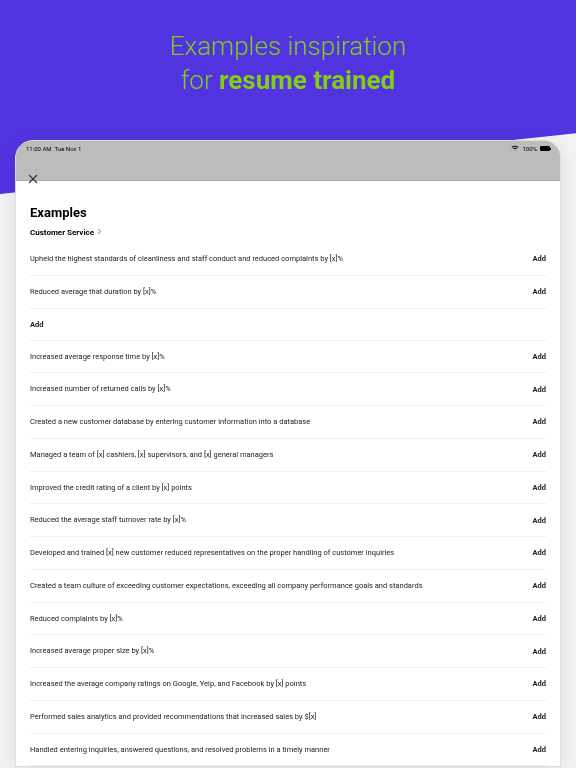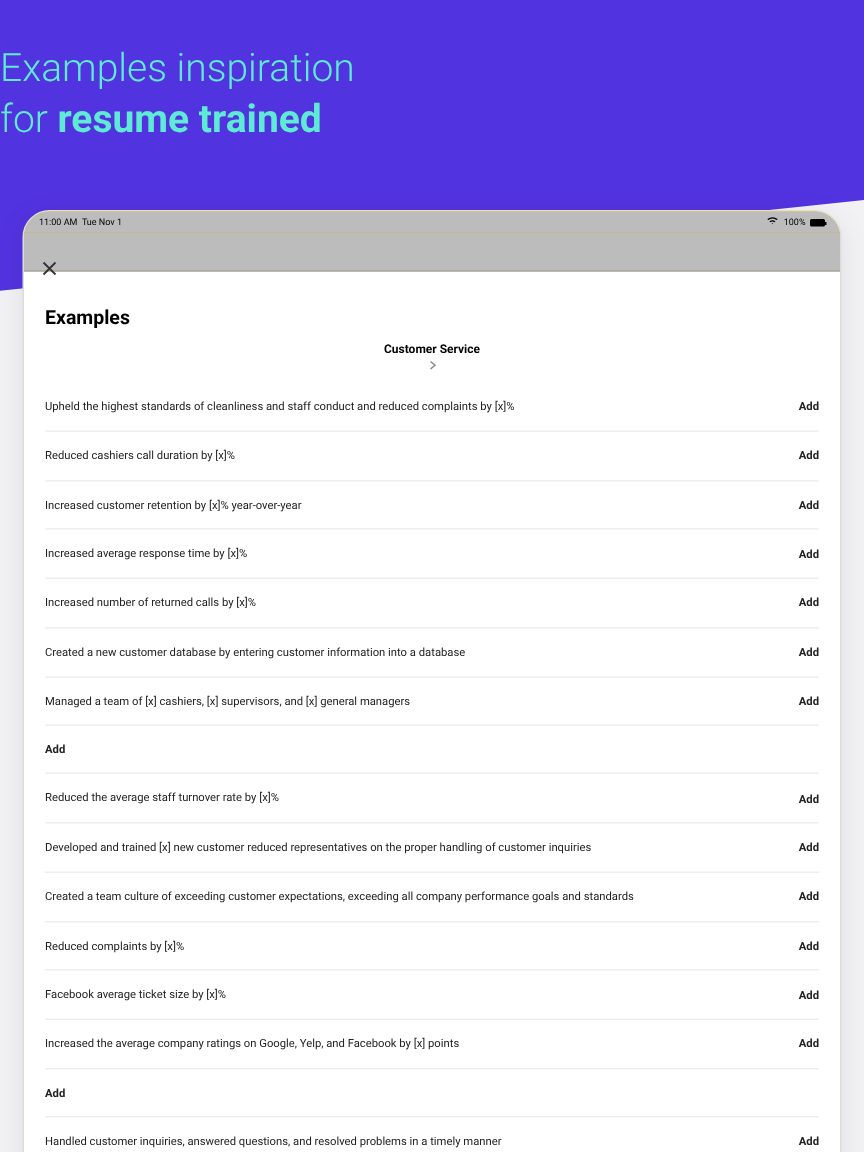--- a/index.html
+++ b/index.html
@@ -21,21 +21,22 @@
       position: absolute;
       bottom: -80px;
       left: -10%;
       width: 120%;
       height: 160px;
       background: #f2f2f4;
       transform: rotate(-6deg);
       transform-origin: left top;
     }
     .hero-text {
-      color: #5eead4;
+      text-align: center;
+      color: #84cc16;
       padding-top: 30px;
       font-size: 26px;
       font-weight: 300;
       line-height: 1.3;
       position: relative;
       z-index: 1;
     }
     .hero-text strong { font-weight: 700; }
     .device {
       position: absolute;
@@ -91,21 +92,20 @@
       font-weight: 700;
       color: #000;
       margin-top: 12px;
     }
     .category-row {
       display: flex;
       align-items: center;
       gap: 3px;
       margin-top: 8px;
       padding-bottom: 6px;
-      flex-direction: column;
     }
     .category-label {
       font-size: 8px;
       font-weight: 700;
       color: #000;
     }
     .chevron {
       font-size: 8px;
       color: #888;
     }
@@ -171,72 +171,73 @@
             <path d="M1 1 L4 3.5 L1 6" stroke="#888" stroke-width="1" fill="none"></path>
           </svg>
       </span>
     </div>
     <div id="examples-list">
         <div class="example-row">
           <div class="example-text">Upheld the highest standards of cleanliness and staff conduct and reduced complaints by [x]%</div>
           <div class="add-btn">Add</div>
         </div>
         <div class="example-row">
-          <div class="example-text">Reduced cashiers call duration by [x]%</div>
-          <div class="add-btn">Add</div>
-        </div>
-        <div class="example-row">
-          <div class="example-text">Increased customer retention by [x]% year-over-year</div>
+          <div class="example-text">Reduced average that duration by [x]%</div>
+          <div class="add-btn">Add</div>
+        </div>
+        <div class="example-row">
           <div class="add-btn">Add</div>
         </div>
         <div class="example-row">
           <div class="example-text">Increased average response time by [x]%</div>
           <div class="add-btn">Add</div>
         </div>
         <div class="example-row">
           <div class="example-text">Increased number of returned calls by [x]%</div>
           <div class="add-btn">Add</div>
         </div>
         <div class="example-row">
           <div class="example-text">Created a new customer database by entering customer information into a database</div>
           <div class="add-btn">Add</div>
         </div>
         <div class="example-row">
           <div class="example-text">Managed a team of [x] cashiers, [x] supervisors, and [x] general managers</div>
           <div class="add-btn">Add</div>
         </div>
         <div class="example-row">
+          <div class="example-text">Improved the credit rating of a client by [x] points</div>
           <div class="add-btn">Add</div>
         </div>
         <div class="example-row">
           <div class="example-text">Reduced the average staff turnover rate by [x]%</div>
           <div class="add-btn">Add</div>
         </div>
         <div class="example-row">
           <div class="example-text">Developed and trained [x] new customer reduced representatives on the proper handling of customer inquiries</div>
           <div class="add-btn">Add</div>
         </div>
         <div class="example-row">
           <div class="example-text">Created a team culture of exceeding customer expectations, exceeding all company performance goals and standards</div>
           <div class="add-btn">Add</div>
         </div>
         <div class="example-row">
           <div class="example-text">Reduced complaints by [x]%</div>
           <div class="add-btn">Add</div>
         </div>
         <div class="example-row">
-          <div class="example-text">Facebook average ticket size by [x]%</div>
+          <div class="example-text">Increased average proper size by [x]%</div>
           <div class="add-btn">Add</div>
         </div>
         <div class="example-row">
           <div class="example-text">Increased the average company ratings on Google, Yelp, and Facebook by [x] points</div>
           <div class="add-btn">Add</div>
         </div>
         <div class="example-row">
-          <div class="add-btn">Add</div>
-        </div>
-        <div class="example-row">
-          <div class="example-text">Handled customer inquiries, answered questions, and resolved problems in a timely manner</div>
+          <div class="example-text">Performed sales analytics and provided recommendations that increased sales by $[x]</div>
+          <div class="add-btn">Add</div>
+        </div>
+        <div class="example-row">
+          <div class="example-text">Handled entering inquiries, answered questions, and resolved problems in a timely manner</div>
           <div class="add-btn">Add</div>
         </div>
       </div>
   </div>
 </div>
 
 </body></html>

